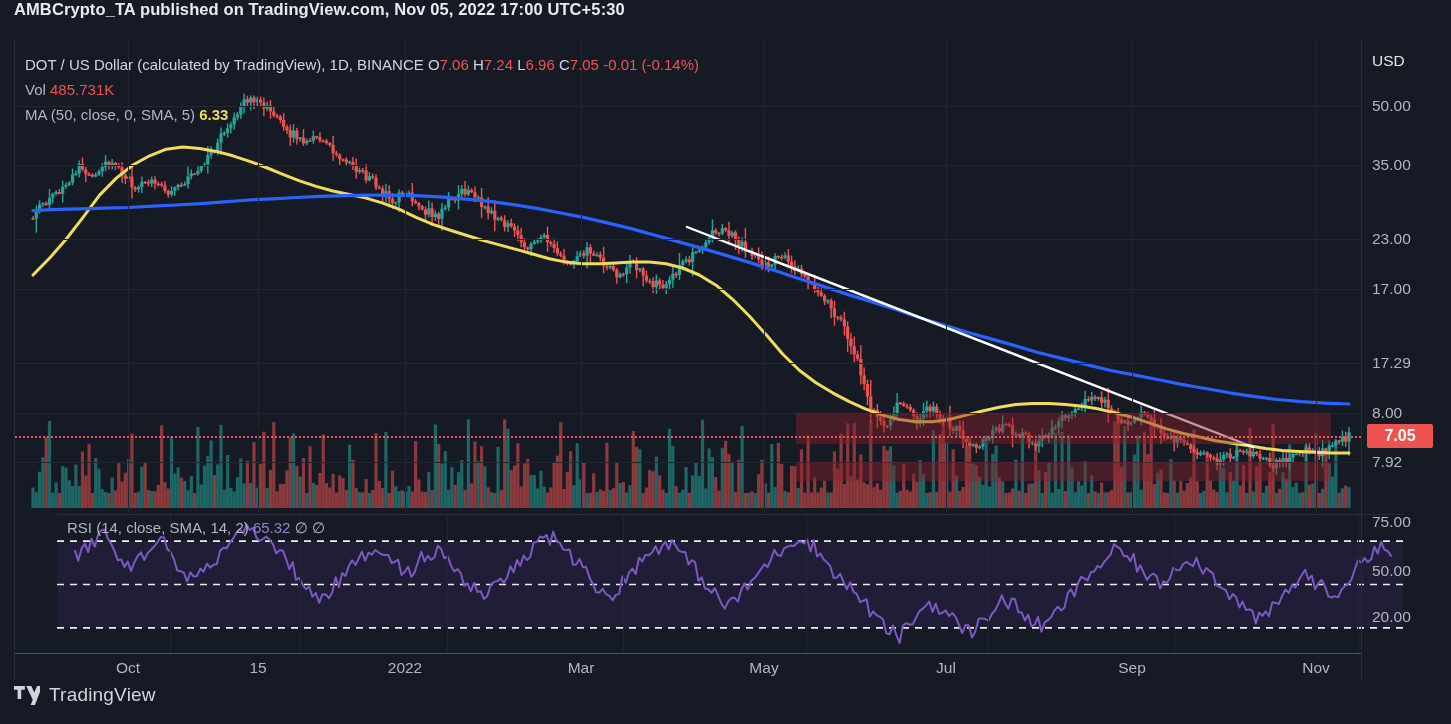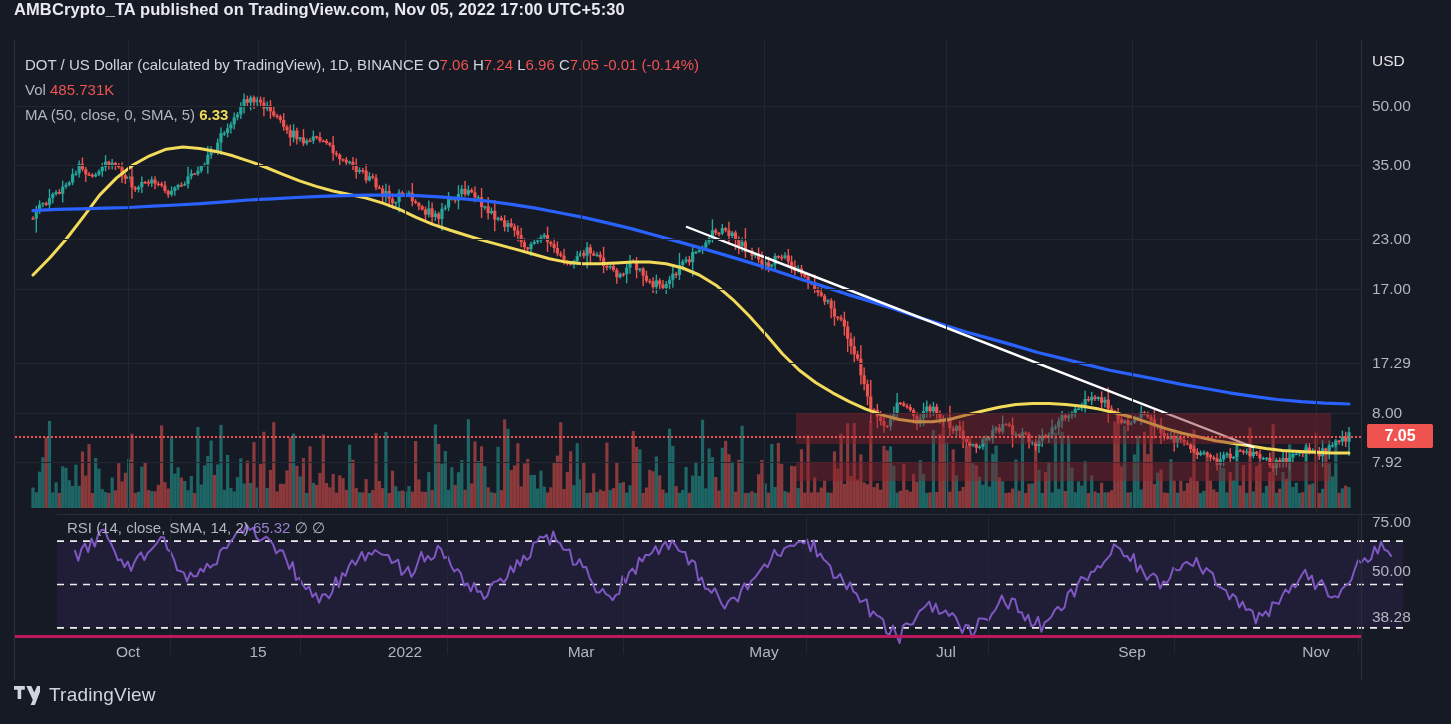--- a/index.html
+++ b/index.html
@@ -26,22 +26,22 @@
   .frame{
     position:absolute;left:14px;top:40px;width:1423px;height:640px;
     border-left:1px solid #2a2e39;
     box-sizing:border-box;
   }
   .pane-main{position:absolute;left:0;top:0;width:1346px;height:473px;overflow:hidden;}
   .pane-rsi{position:absolute;left:0;top:474px;width:1346px;height:139px;overflow:hidden;
             border-top:1px solid #2a2e39;margin-left:42px;}
   .axis{position:absolute;left:1346px;top:0;width:77px;height:640px;
         border-left:1px solid #2a2e39;}
-  .timeaxis{position:absolute;left:0;top:595px;width:1346px;height:27px;
-            border-top:3px solid #be185d;}
+  .timeaxis{position:absolute;left:0;top:613px;width:1346px;height:27px;
+            border-top:1px solid #be185d;}
 
   .grid-v,.grid-h{position:absolute;background:#222631;}
   .grid-v{width:1px;top:0;bottom:0;}
   .grid-h{height:1px;left:0;right:0;}
 
   
   .legend{position:absolute;left:10px;top:12px;z-index:40;pointer-events:none;}
   .legend .row{font-size:15px;line-height:25px;white-space:nowrap;color:#b2b5be;}
   .legend .row.head{color:#d1d4dc;}
   .red{color:#ef5350;}
@@ -1382,21 +1382,21 @@
       <span class="axlab" style="top:125px">35.00</span>
       <span class="axlab" style="top:199px">23.00</span>
       <span class="axlab" style="top:249px">17.00</span>
       <span class="axlab" style="top:323px">17.29</span>
       <span class="axlab" style="top:373px">8.00</span>
       <span class="pricetag" style="top:396px">7.05</span>
       <span class="axlab" style="top:422px">7.92</span>
 
       <span class="axlab" style="top:482px">75.00</span>
       <span class="axlab" style="top:531px">50.00</span>
-      <span class="axlab" style="top:577px">38.28</span>
+      <span class="axlab" style="top:577px">20.00</span>
     </div>
 
     <div class="timeaxis">
       <span class="tlab" style="left:113px">Oct</span>
       <span class="tlab" style="left:243px">15</span>
       <span class="tlab" style="left:390px">2022</span>
       <span class="tlab" style="left:566px">Mar</span>
       <span class="tlab" style="left:749px">May</span>
       <span class="tlab" style="left:931px">Jul</span>
       <span class="tlab" style="left:1117px">Sep</span>

